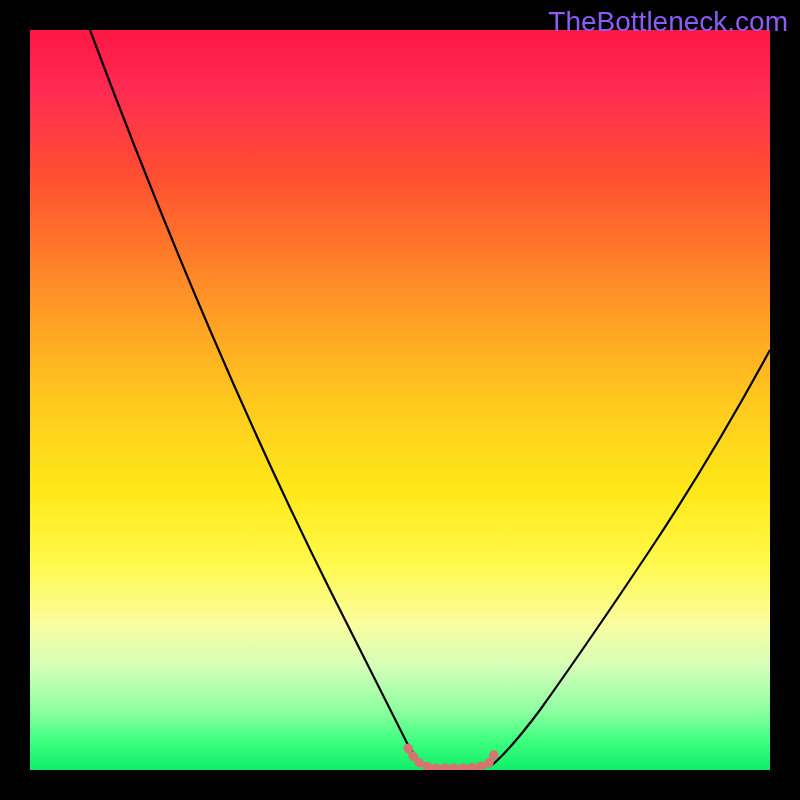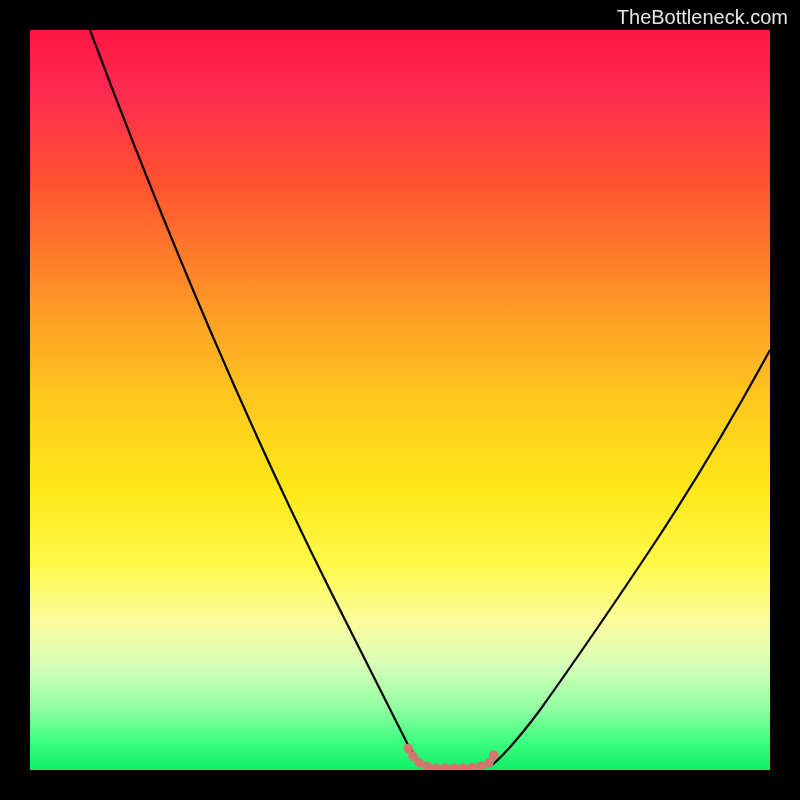--- a/index.html
+++ b/index.html
@@ -39,22 +39,22 @@
       #d5ffb8 86%,
       #8dffa0 92%,
       #3eff80 96%,
       #10ee68 100%
     );
   }
   .watermark {
     position: absolute;
     top: 6px;
     right: 12px;
-    color: #e5e5e5;
-    font-size: 20px;
+    color: #8b5cf6;
+    font-size: 28px;
     font-weight: 400;
     z-index: 3;
     font-family: Arial, sans-serif;
   }
   svg.curves {
     position: absolute;
     left: 0;
     top: 0;
     width: 740px;
     height: 740px;

